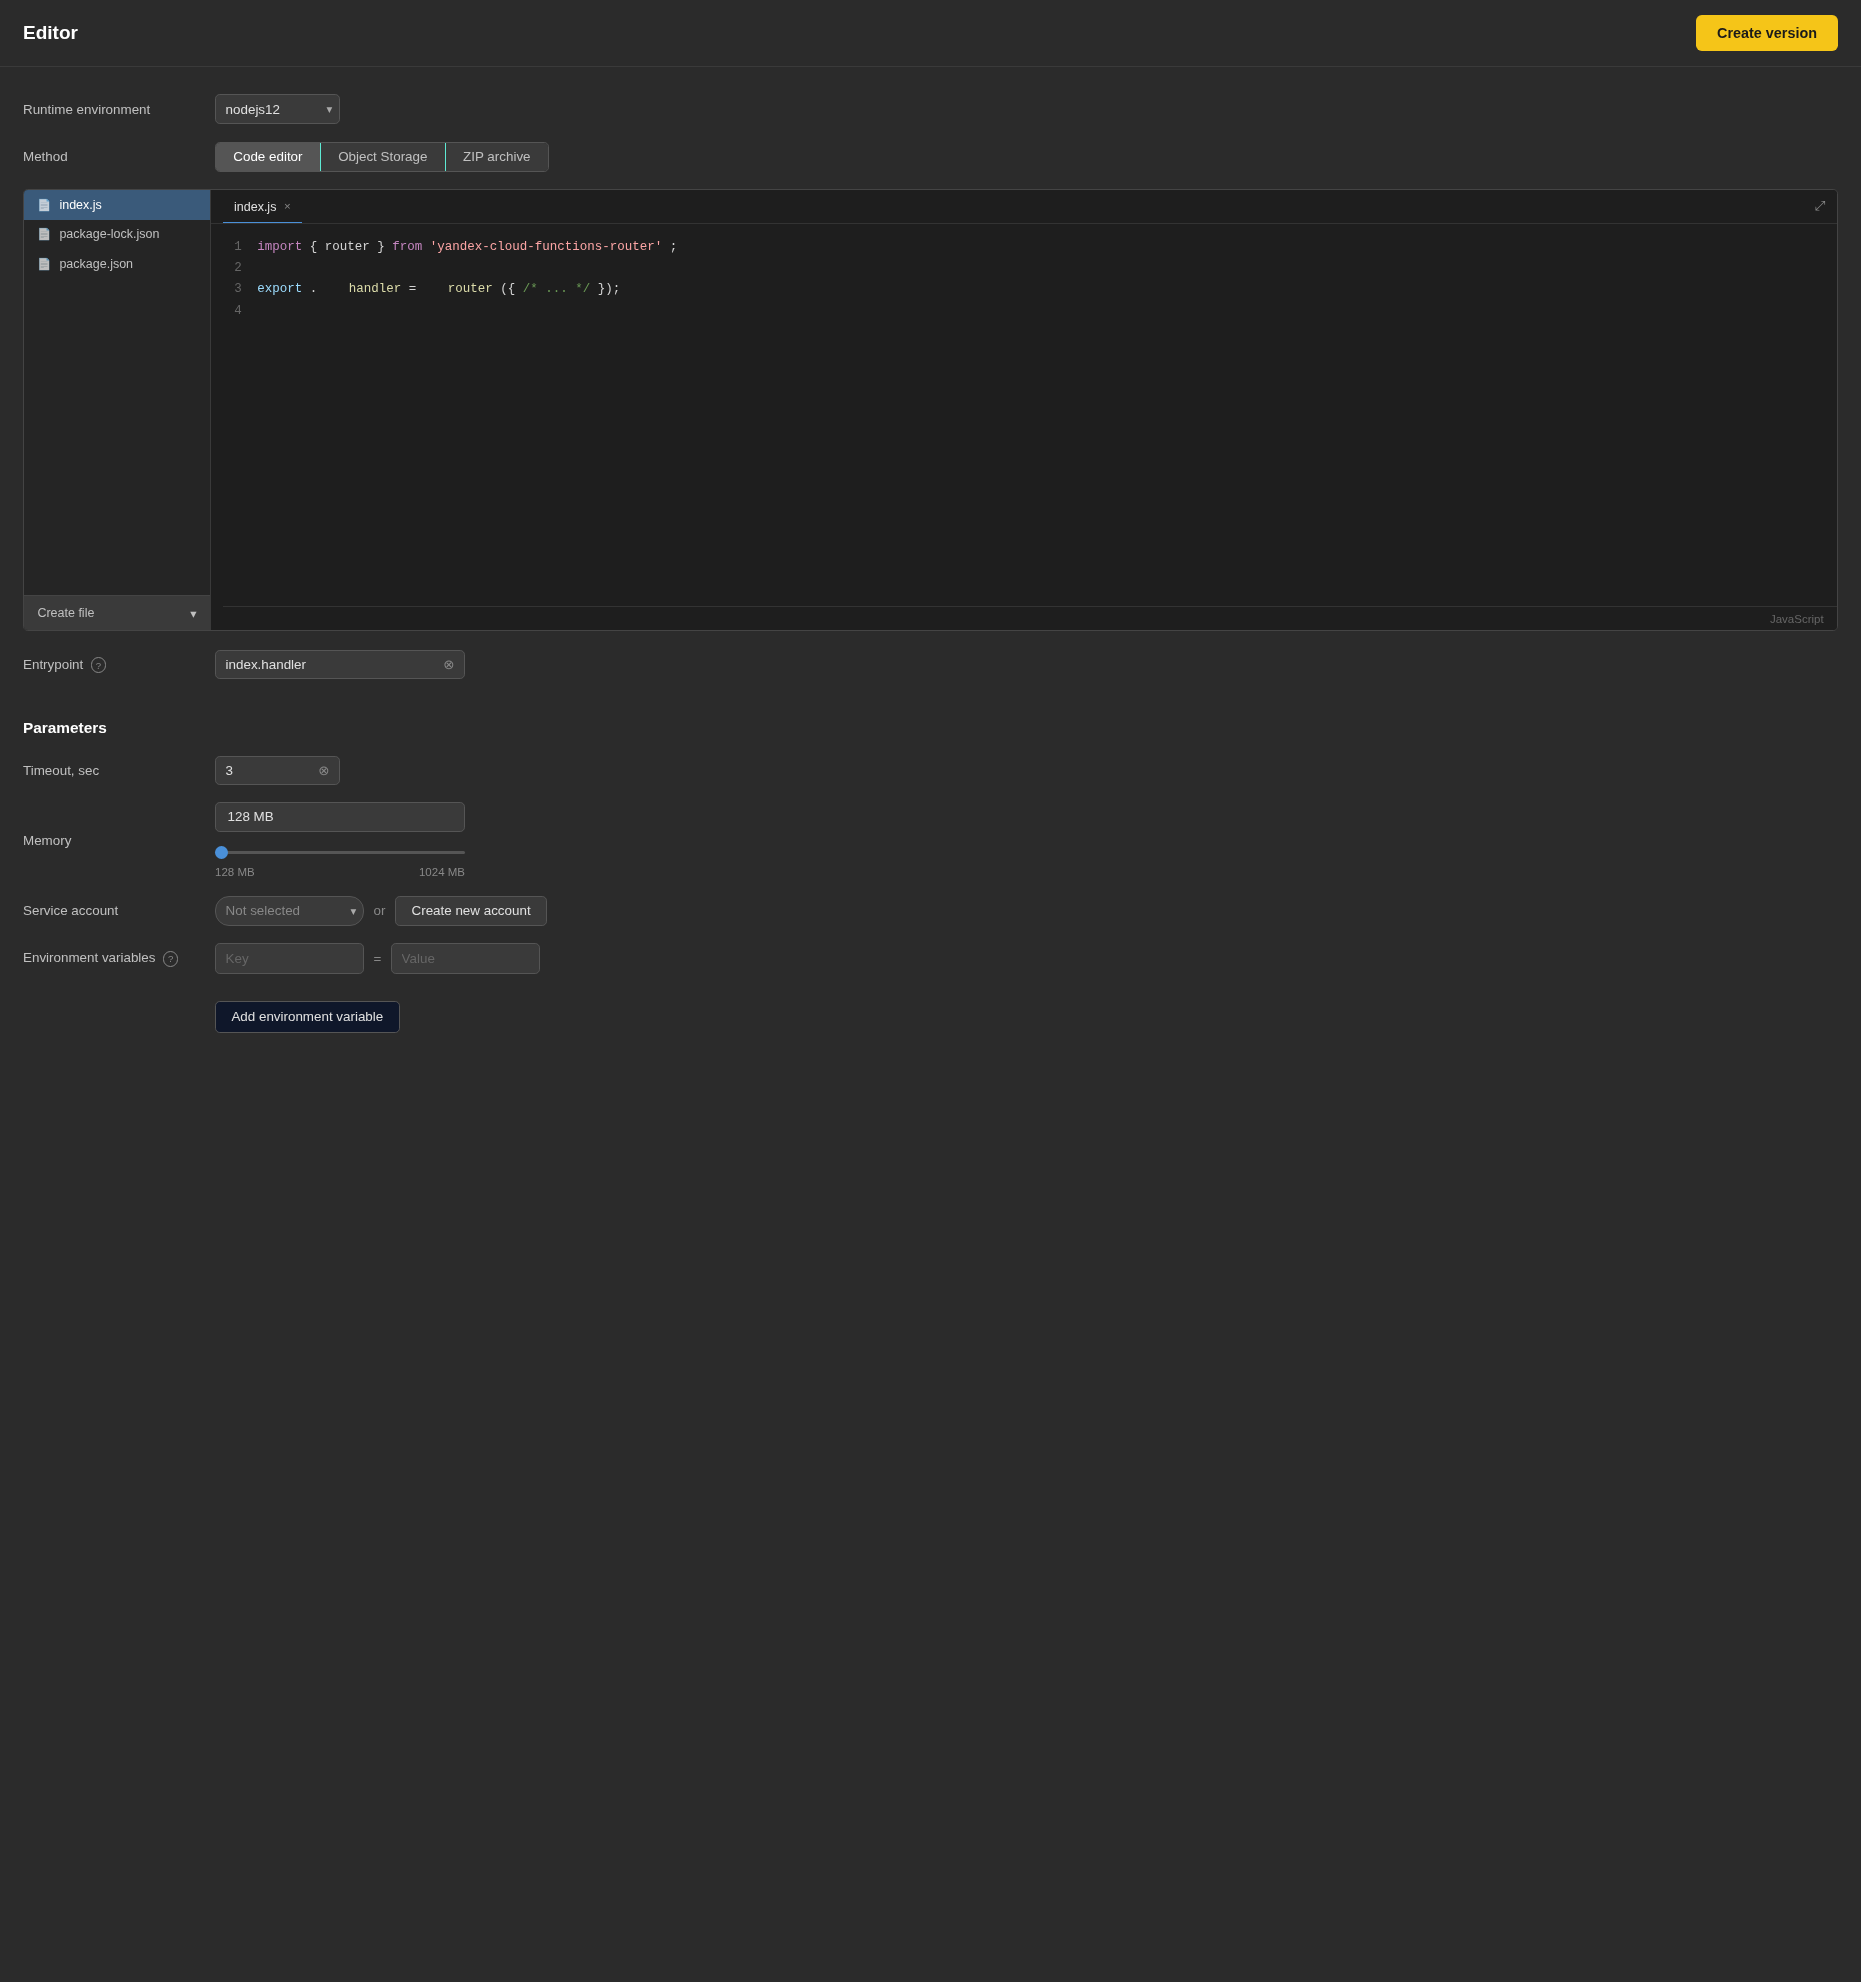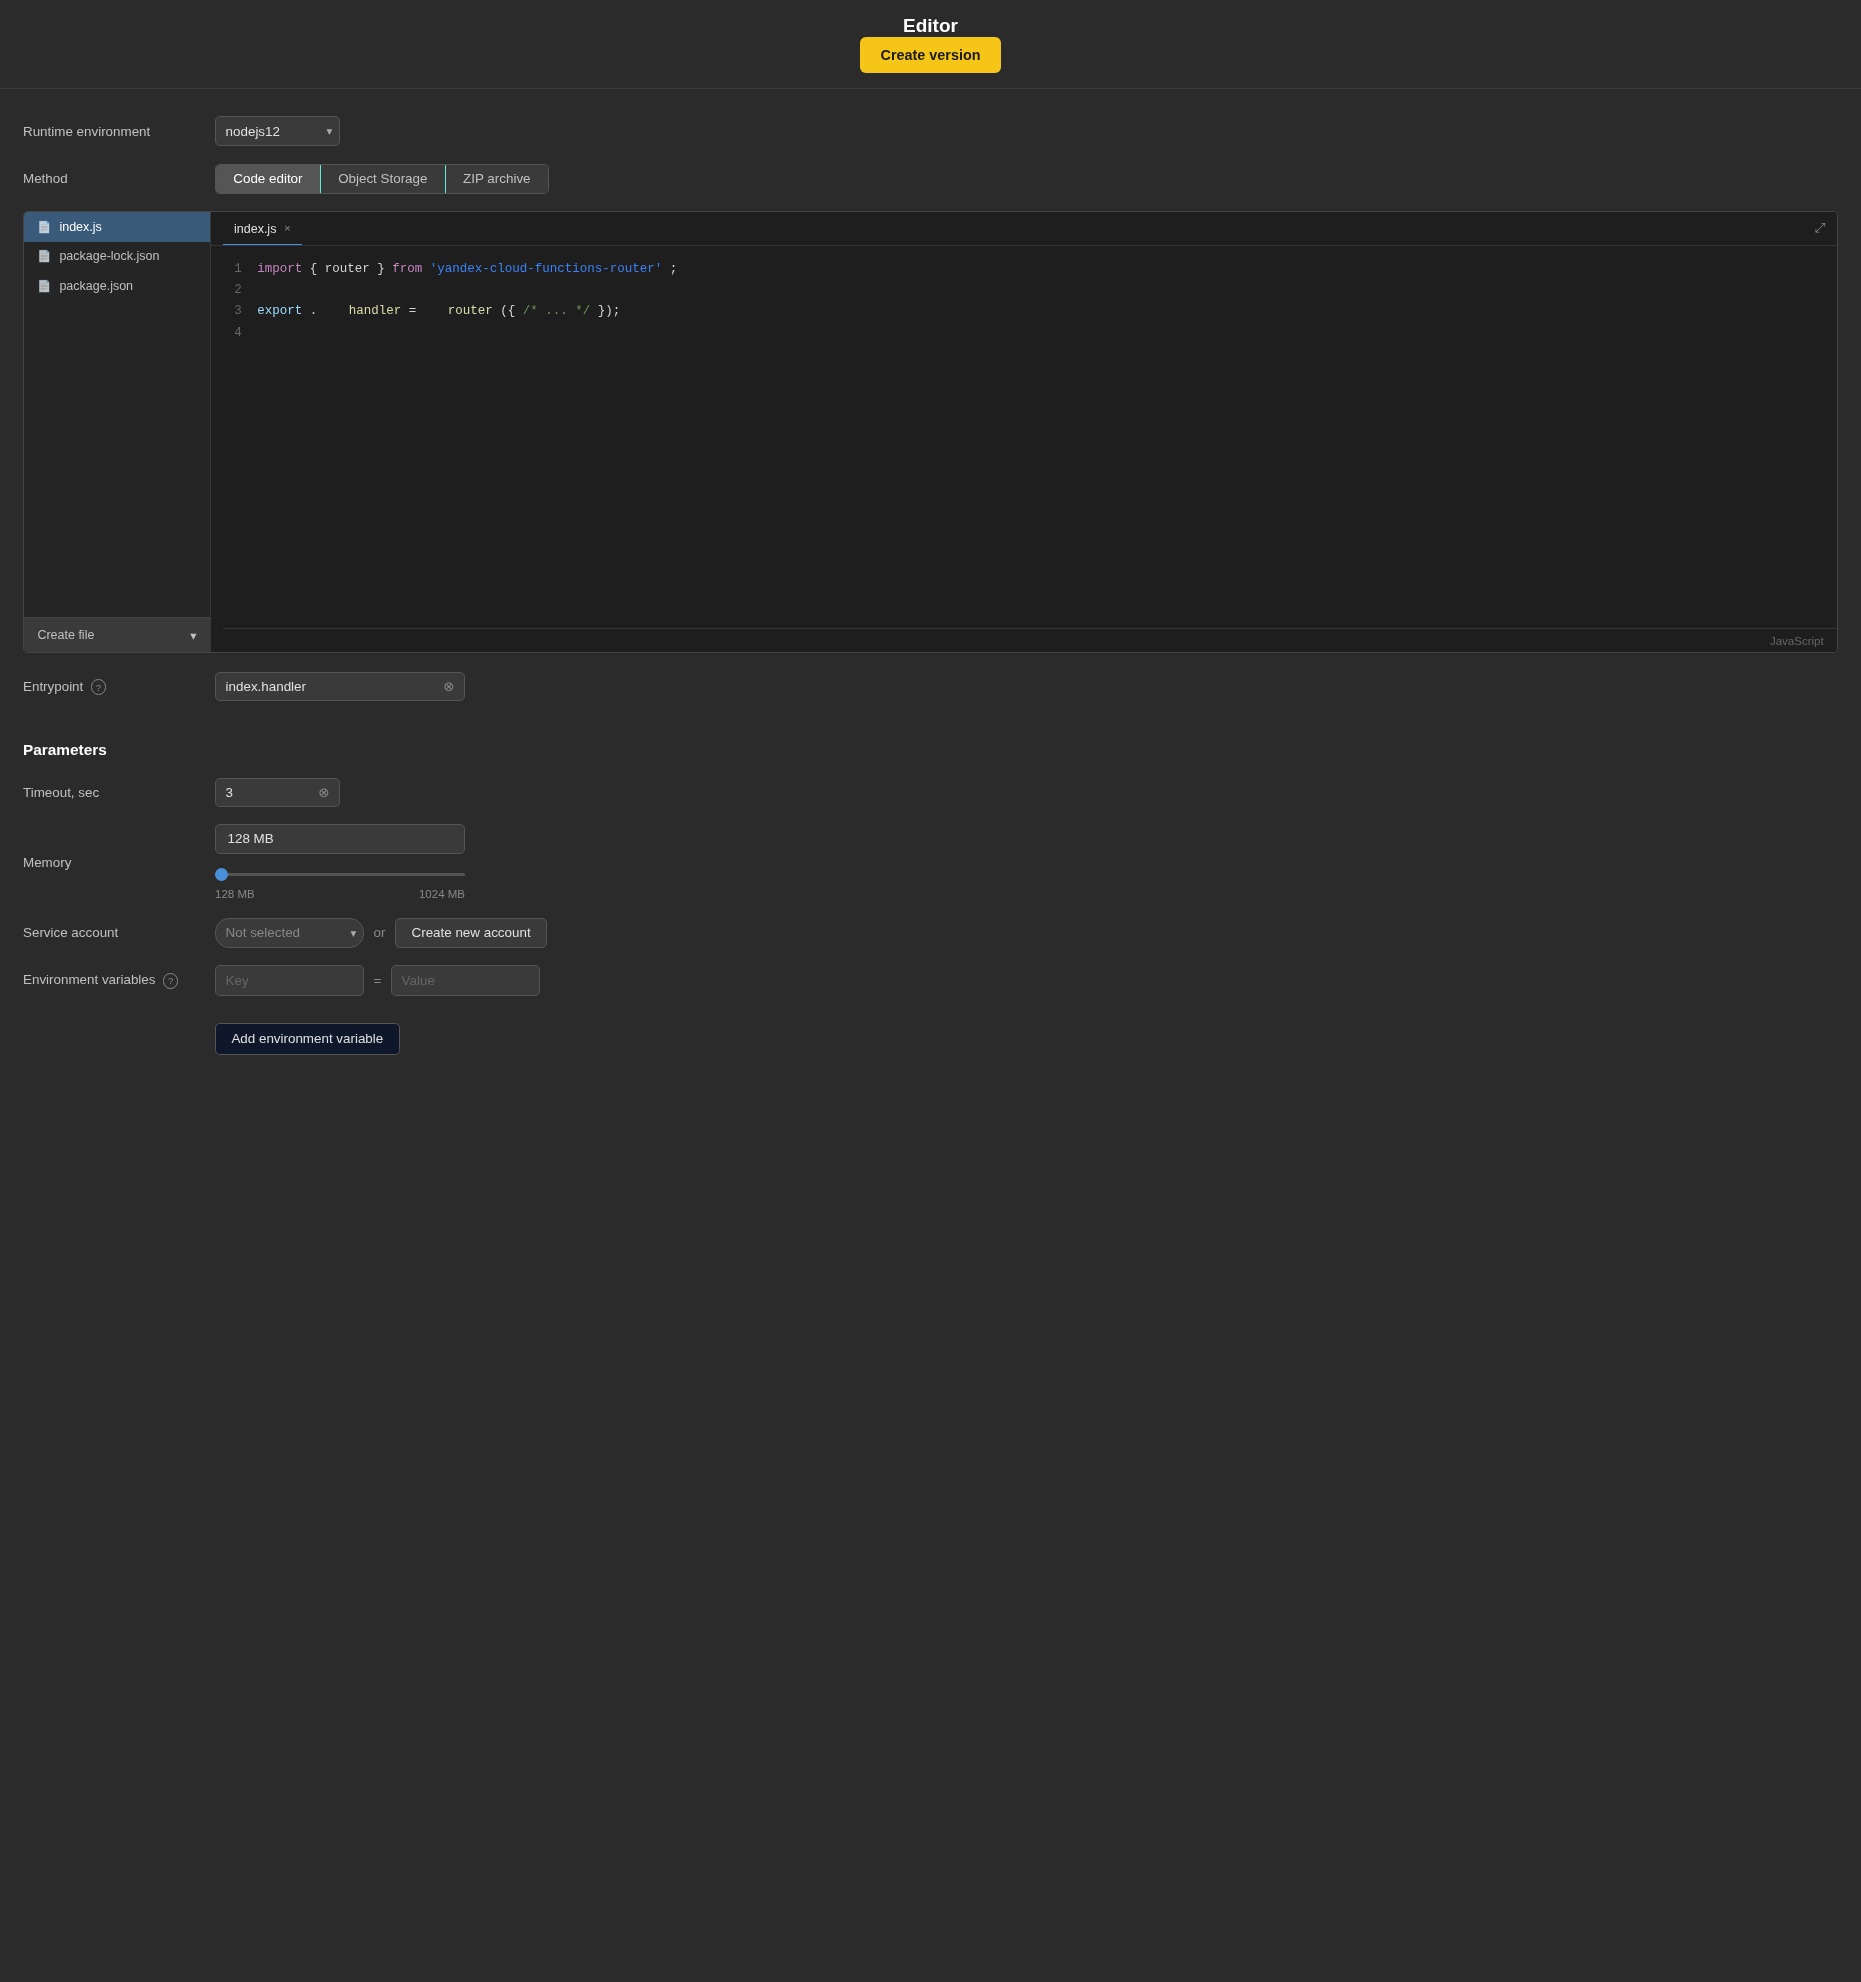--- a/index.html
+++ b/index.html
@@ -12,21 +12,20 @@
     }
 
     
     .header {
       display: flex;
       align-items: center;
       justify-content: space-between;
       padding: 15.4px 23px;
       border-bottom: 1px solid #3a3a3a;
       background: #2b2b2b;
-      flex-direction: column;
     }
     .header-title {
       font-size: 19px;
       font-weight: 600;
       color: #fff;
     }
     .btn-create-version {
       background: #f5c518;
       color: #1a1a1a;
       border: none;
@@ -212,21 +211,21 @@
     }
     .line-num {
       color: #666;
       min-width: 15.4px;
       text-align: right;
       user-select: none;
     }
     .code-content { color: #d4d4d4; }
     .kw-import { color: #c586c0; }
     .kw-from { color: #c586c0; }
-    .str { color: #3b82f6; }
+    .str { color: #fca5a5; }
     .var { color: #9cdcfe; }
     .fn { color: #dcdcaa; margin-left: 24px; }
     .comment { color: #6a9955; }
     .editor-footer {
       display: flex;
       justify-content: flex-end;
       padding: 5.8px 13.4px;
       border-top: 1px solid #333;
       color: #666;
       font-size: 11.5px;

